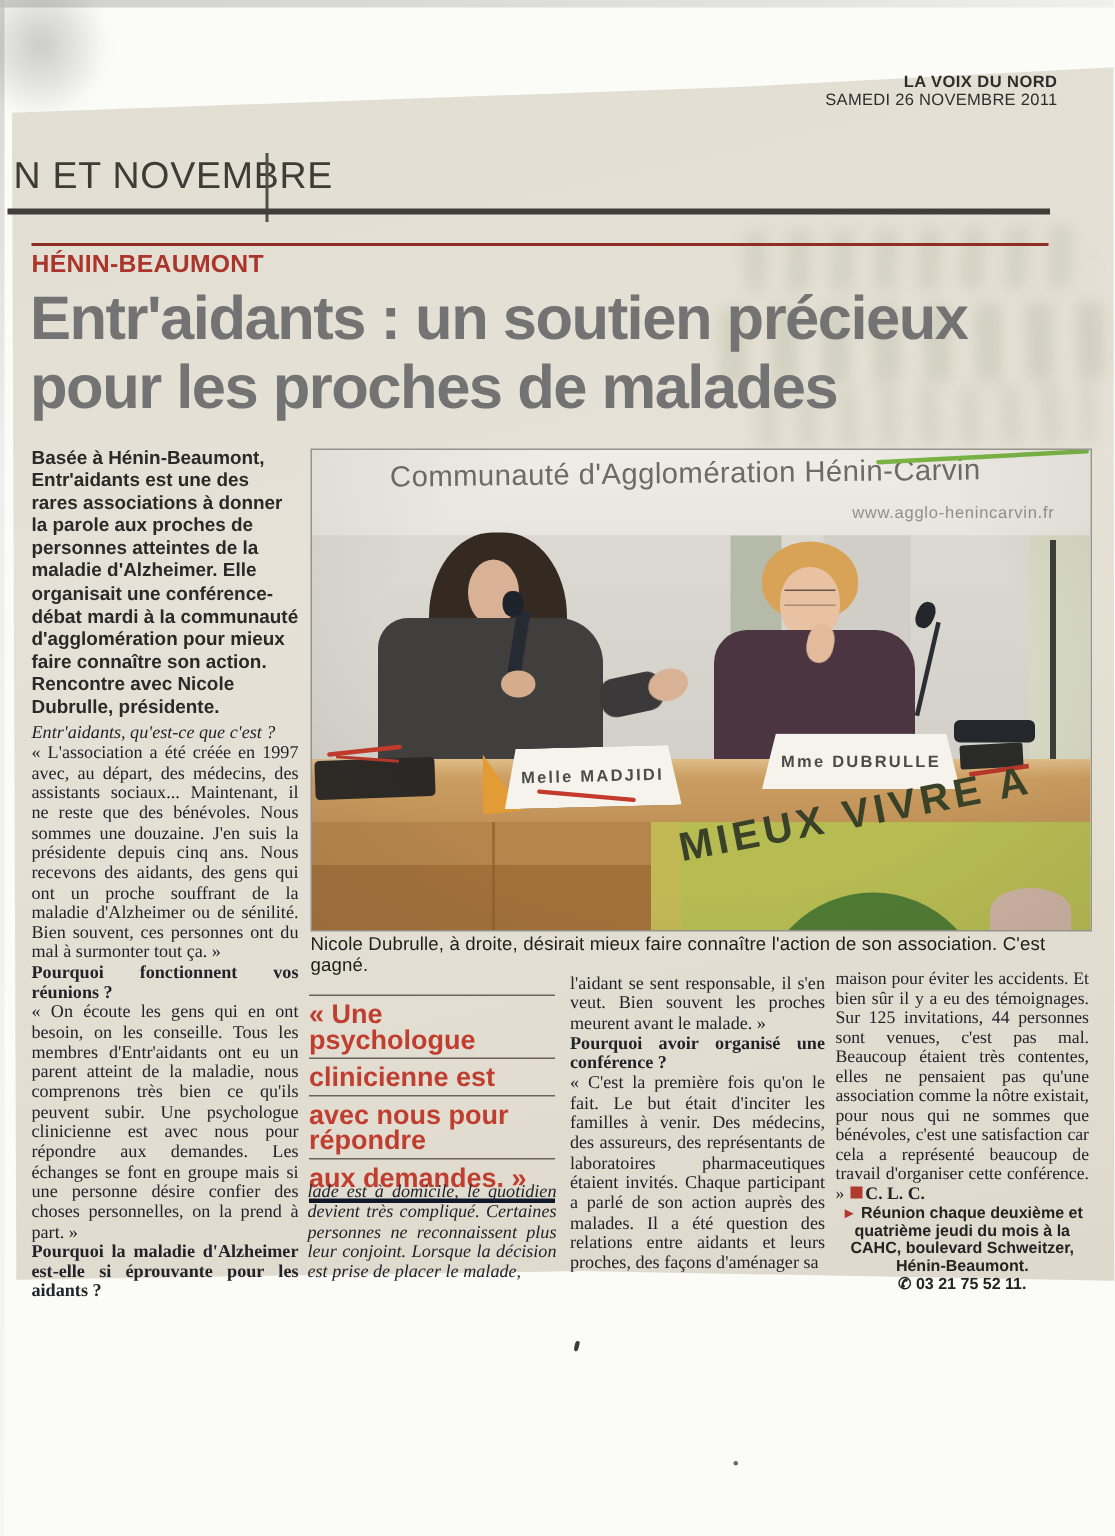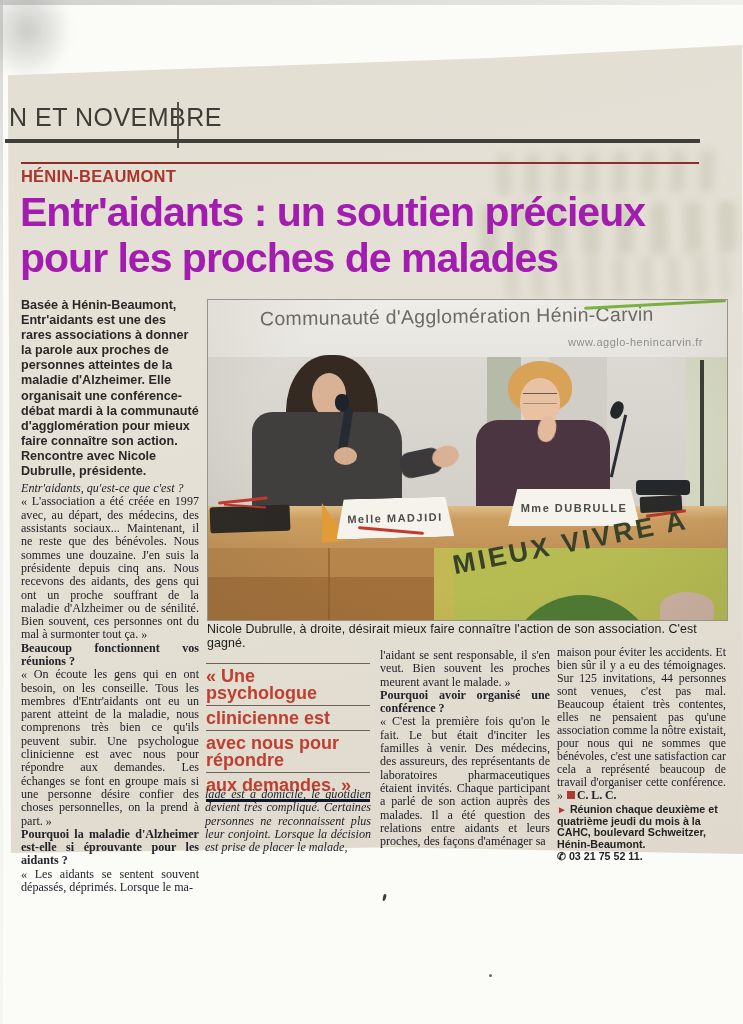--- a/index.html
+++ b/index.html
@@ -38,21 +38,21 @@
   .masthead{position:absolute;right:38px;top:49px;text-align:right;color:#2d2d2b;line-height:12px;}
   .masthead .name{font-weight:bold;font-size:11px;letter-spacing:.3px;}
   .masthead .date{font-size:11px;letter-spacing:.2px;}
   .section-title{position:absolute;left:9px;top:103px;font-size:25px;color:#3e3c37;letter-spacing:.5px;}
   .section-divider{position:absolute;left:177px;top:102px;width:2px;height:46px;background:#52504a;}
   .section-rule{position:absolute;left:5px;top:139px;width:695px;height:4px;background:#403e39;}
 
   
   .kicker-rule{position:absolute;left:21px;top:162px;width:678px;height:2px;background:#8e2f27;}
   .kicker{position:absolute;left:21px;top:167px;font-size:16.5px;font-weight:bold;color:#ab352c;letter-spacing:.2px;}
-  .headline{position:absolute;left:20px;width:700px;font-weight:bold;color:#a21caf;
+  .headline{position:absolute;left:20px;width:700px;font-weight:bold;color:#737373;
             font-size:41px;letter-spacing:-1px;line-height:44px;}
   .headline.l1{top:190px;}
   .headline.l2{top:236px;}
 
   
   .serif{font-family:"Liberation Serif",serif;font-size:12.1px;line-height:13.3px;
          color:#22232a;text-align:justify;}
   .col{position:absolute;}
   .leftcol{left:21px;top:298px;width:178px;}
   .intro{font-family:"Liberation Sans",sans-serif;font-weight:bold;font-size:12.6px;
@@ -67,21 +67,21 @@
   
   .pullquote{position:absolute;left:206px;top:663px;width:164px;}
   .pq-line{border-top:1px solid #6e6157;padding:4px 0 3px 0;
            font-weight:bold;font-size:18px;color:#c03e30;line-height:17px;}
   .pq-line:last-child{border-bottom:3px solid #0f172a;padding-bottom:5px;}
 
   
   .sigsq{display:inline-block;width:8px;height:8px;background:#b03a30;margin:0 2px 0 4px;}
   .sig{font-weight:bold;}
   .note{margin:2px 0 0 0;font-family:"Liberation Sans",sans-serif;font-weight:bold;
-        font-size:10.7px;line-height:11.6px;color:#232321;text-align:left;}
+        font-size:10.7px;line-height:11.6px;color:#232321;text-align:center;}
   .note .arrow{color:#b03a30;font-size:10px;}
   .note .phoneline{display:block;margin-top:1px;}
 
   
   .photo{position:absolute;left:207px;top:299px;width:519px;height:320px;overflow:hidden;
          border:1px solid #97948c;background:#d9d6cf;}
   .ph{position:absolute;}
   .banner{left:0;top:0;width:519px;height:57px;background:linear-gradient(#efede7,#e7e5df);}
   .banner-title{left:52px;top:5px;font-size:19.5px;color:#6b6b67;letter-spacing:.3px;
                 transform:rotate(-.7deg);white-space:nowrap;}
@@ -150,38 +150,41 @@
   <div class="scan-top"></div>
   <div class="scan-left"></div>
   <div class="scan-smudge"></div>
 
   <div class="paper"></div>
 
   <div class="ghost g1"></div>
   <div class="ghost g2"></div>
   <div class="ghost g3"></div>
 
+  <div class="masthead">
+    <div class="name">LA VOIX DU NORD</div>
+    <div class="date">SAMEDI 26 NOVEMBRE 2011</div>
+  </div>
 
   <div class="section-title">N ET NOVEMBRE</div>
   <div class="section-divider"></div>
   <div class="section-rule"></div>
 
   <div class="kicker-rule"></div>
   <div class="kicker">HÉNIN-BEAUMONT</div>
   <div class="headline l1">Entr'aidants : un soutien précieux</div>
   <div class="headline l2">pour les proches de malades</div>
 
   <div class="col leftcol serif">
     <p class="intro">Basée à Hénin-Beaumont, Entr'aidants est une des rares associations à donner la parole aux proches de personnes atteintes de la maladie d'Alzheimer. Elle organisait une conférence-débat mardi à la communauté d'agglomération pour mieux faire connaître son action. Rencontre avec Nicole Dubrulle, présidente.</p>
     <p class="body question light">Entr'aidants, qu'est-ce que c'est ?</p>
     <p class="body">« L'association a été créée en 1997 avec, au départ, des médecins, des assistants sociaux... Maintenant, il ne reste que des bénévoles. Nous sommes une douzaine. J'en suis la présidente depuis cinq ans. Nous recevons des aidants, des gens qui ont un proche souffrant de la maladie d'Alzheimer ou de sénilité. Bien souvent, ces personnes ont du mal à surmonter tout ça. »</p>
-    <p class="body question">Beaucoup fonctionnent vos réunions ?</p>
+    <p class="body question">Pourquoi fonctionnent vos réunions ?</p>
     <p class="body">« On écoute les gens qui en ont besoin, on les conseille. Tous les membres d'Entr'aidants ont eu un parent atteint de la maladie, nous comprenons très bien ce qu'ils peuvent subir. Une psychologue clinicienne est avec nous pour répondre aux demandes. Les échanges se font en groupe mais si une personne désire confier des choses personnelles, on la prend à part. »</p>
     <p class="body question">Pourquoi la maladie d'Alzheimer est-elle si éprouvante pour les aidants ?</p>
-    <p class="body">« Les aidants se sentent souvent dépassés, déprimés. Lorsque le ma-</p>
   </div>
 
   <div class="photo">
     <div class="ph banner"></div>
     <div class="ph banner-title">Communauté d'Agglomération Hénin-Carvin</div>
     <div class="ph banner-url">www.agglo-henincarvin.fr</div>
     <div class="ph green-line"></div>
     <div class="ph wall"></div>
     <div class="ph panel"></div>
     <div class="ph door"></div>

